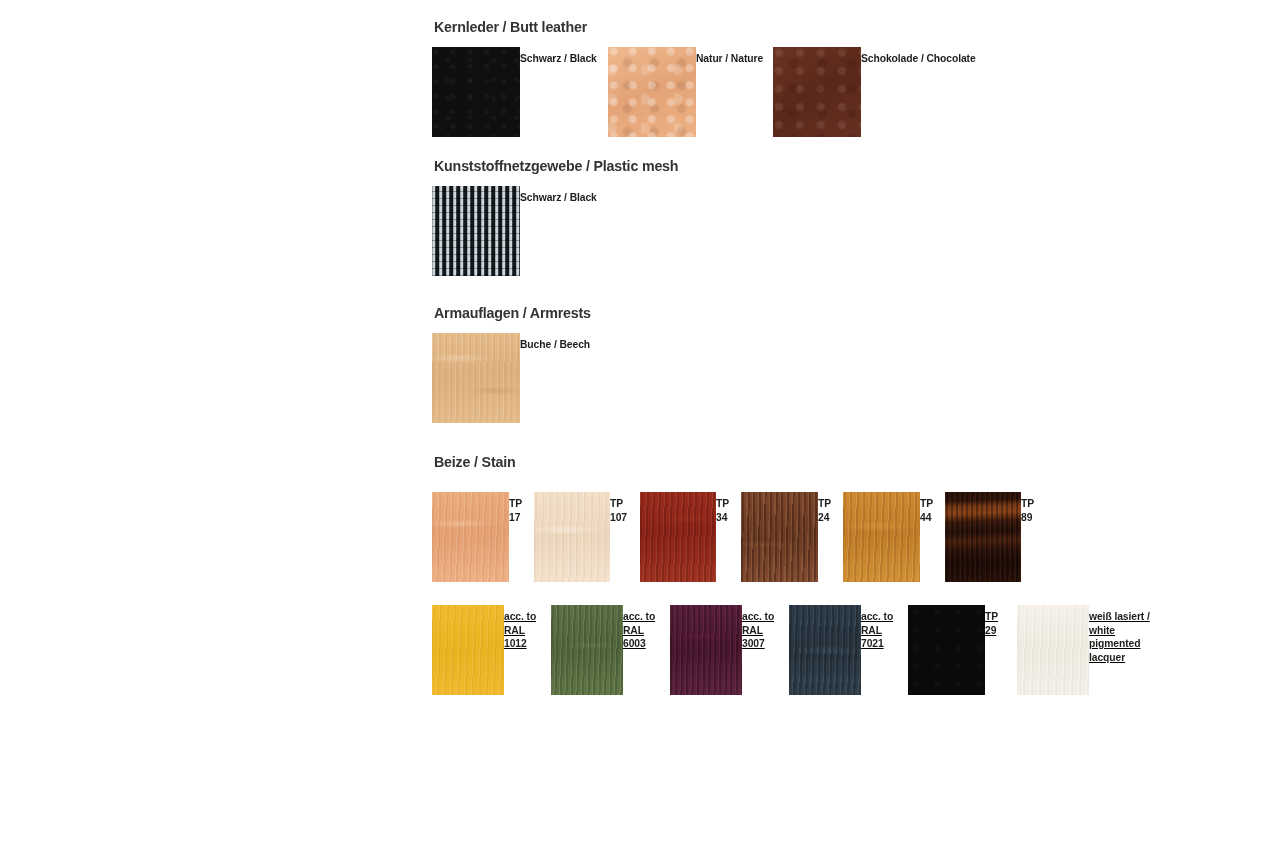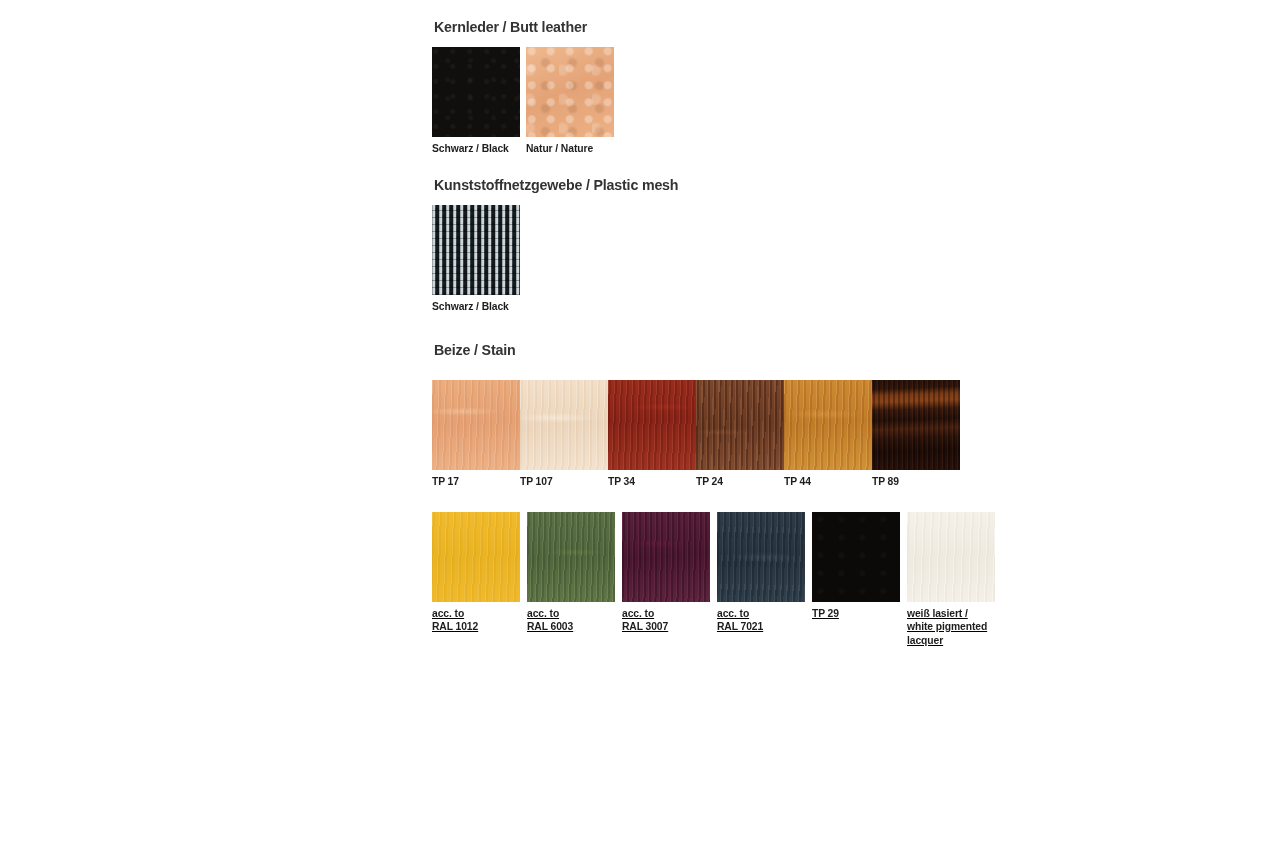--- a/index.html
+++ b/index.html
@@ -45,21 +45,21 @@
     transform-origin: left center;
   }
 
   .swatch-row {
     display: flex;
     align-items: flex-start;
   }
 
   .swatch-cell {
     display: flex;
-    flex-direction: column;
+    flex-direction: row;
   }
 
   .swatch {
     width: 88px;
     height: 90px;
     position: relative;
     overflow: hidden;
     background: #ccc;
   }
 
@@ -288,37 +288,52 @@
         <div class="swatch-cell">
           <div class="swatch tx-leather-black"></div>
           <div class="swatch-label">Schwarz / Black</div>
         </div>
 
         <div class="swatch-cell">
           <div class="swatch tx-leather-nature"></div>
           <div class="swatch-label">Natur / Nature</div>
         </div>
 
+        <div class="swatch-cell">
+          <div class="swatch tx-leather-chocolate"></div>
+          <div class="swatch-label">Schokolade / Chocolate</div>
+        </div>
 
       </div>
     </div>
 
     <div class="section" style="margin-bottom:28px;">
       <div class="section-title">Kunststoffnetzgewebe / Plastic mesh</div>
       <div class="swatch-row" style="gap:6px;">
 
         <div class="swatch-cell">
           <div class="swatch tx-mesh-black"></div>
           <div class="swatch-label">Schwarz / Black</div>
         </div>
 
 
       </div>
     </div>
 
+    <div class="section" style="margin-bottom:30px;">
+      <div class="section-title">Armauflagen / Armrests</div>
+      <div class="swatch-row" style="gap:6px;">
+
+        <div class="swatch-cell">
+          <div class="swatch tx-beech"></div>
+          <div class="swatch-label">Buche / Beech</div>
+        </div>
+
+      </div>
+    </div>
 
     <div class="section">
       <div class="section-title" style="margin-bottom:21px;">Beize / Stain</div>
 
       <div class="swatch-row" style="margin-bottom:23px;">
 
         <div class="swatch-cell">
           <div class="swatch tx-tp17"></div>
           <div class="swatch-label">TP 17</div>
         </div>

